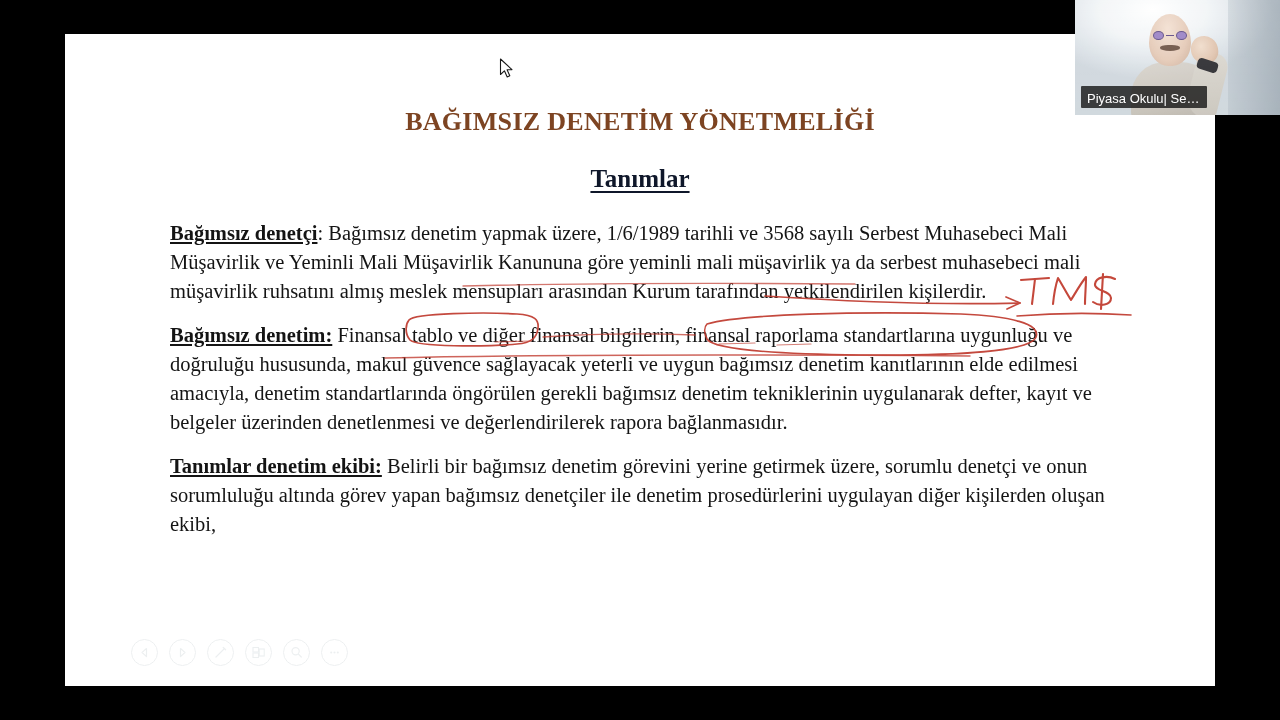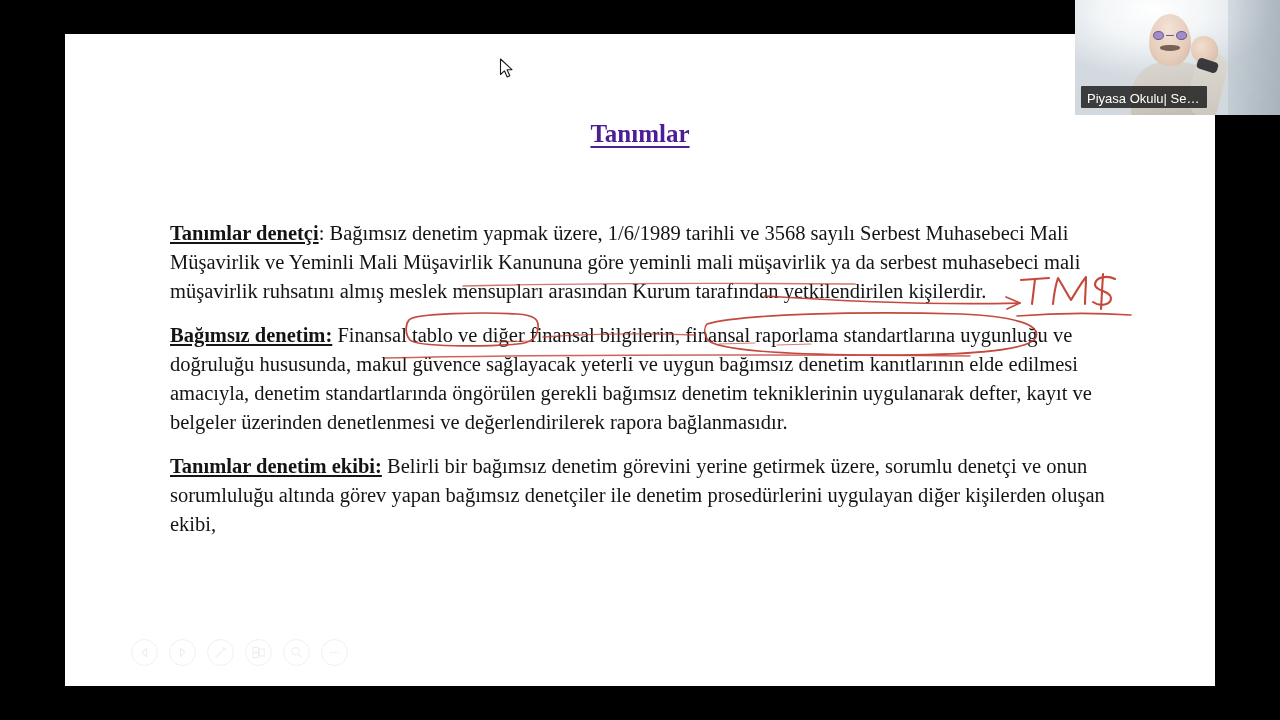--- a/index.html
+++ b/index.html
@@ -34,25 +34,25 @@
   .slide-title {
     font-family: "Liberation Serif", serif;
     font-weight: bold;
     font-size: 26px;
     letter-spacing: 0.3px;
     color: #7d4422;
     text-shadow: 1px 1px 0 rgba(255,255,255,0.55);
     line-height: 1.25;
   }
   .slide-subtitle {
-    margin-top: 14px;
+    margin-top: 26px;
     font-family: "Liberation Serif", serif;
     font-weight: bold;
     font-size: 25px;
-    color: #4c1d95;
+    color: #0f172a;
     text-decoration: underline;
     text-underline-offset: 4px;
     text-decoration-thickness: 2px;
   }
 
   
   #body-text {
     position: absolute;
     left: 105px; top: 185px;
     width: 960px;
@@ -207,27 +207,28 @@
   }
 </style>
 </head>
 <body>
 
 <div id="stage">
 
   <div id="slide">
 
     <div class="title-block">
+      <div class="slide-title">BAĞIMSIZ DENETİM YÖNETMELİĞİ</div>
       <div class="slide-subtitle">Tanımlar</div>
     </div>
 
     <div id="body-text">
 
       <p class="para">
-        <span class="lead">Tanımlar denetçi</span><span>:</span><span> Bağımsız denetim yapmak üzere, 1/6/1989 tarihli ve 3568 sayılı Serbest Muhasebeci Mali Müşavirlik ve Yeminli Mali Müşavirlik Kanununa göre yeminli mali müşavirlik ya da serbest muhasebeci mali müşavirlik ruhsatını almış meslek mensupları arasından Kurum tarafından yetkilendirilen kişilerdir.</span>
+        <span class="lead">Bağımsız denetçi</span><span>:</span><span> Bağımsız denetim yapmak üzere, 1/6/1989 tarihli ve 3568 sayılı Serbest Muhasebeci Mali Müşavirlik ve Yeminli Mali Müşavirlik Kanununa göre yeminli mali müşavirlik ya da serbest muhasebeci mali müşavirlik ruhsatını almış meslek mensupları arasından Kurum tarafından yetkilendirilen kişilerdir.</span>
       </p>
 
       <p class="para">
         <span class="lead">Bağımsız denetim:</span><span> Finansal tablo ve diğer finansal bilgilerin, finansal raporlama standartlarına uygunluğu ve doğruluğu hususunda, makul güvence sağlayacak yeterli ve uygun bağımsız denetim kanıtlarının elde edilmesi amacıyla, denetim standartlarında öngörülen gerekli bağımsız denetim tekniklerinin uygulanarak defter, kayıt ve belgeler üzerinden denetlenmesi ve değerlendirilerek rapora bağlanmasıdır.</span>
       </p>
 
       <p class="para">
         <span class="lead">Tanımlar denetim ekibi:</span><span> Belirli bir bağımsız denetim görevini yerine getirmek üzere, sorumlu denetçi ve onun sorumluluğu altında görev yapan bağımsız denetçiler ile denetim prosedürlerini uygulayan diğer kişilerden oluşan ekibi,</span>
       </p>
 

